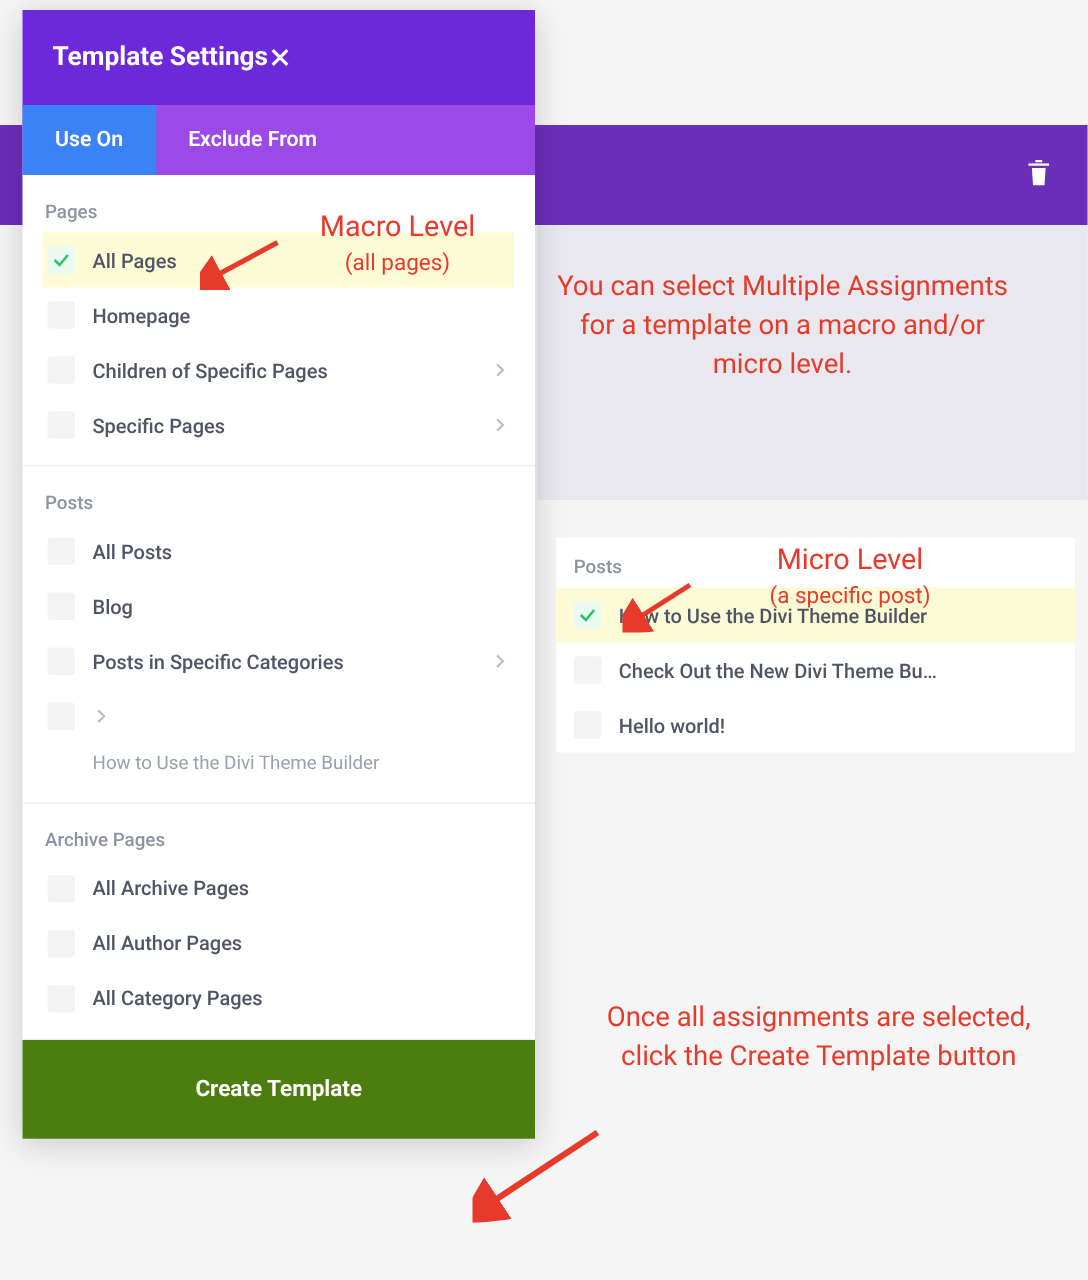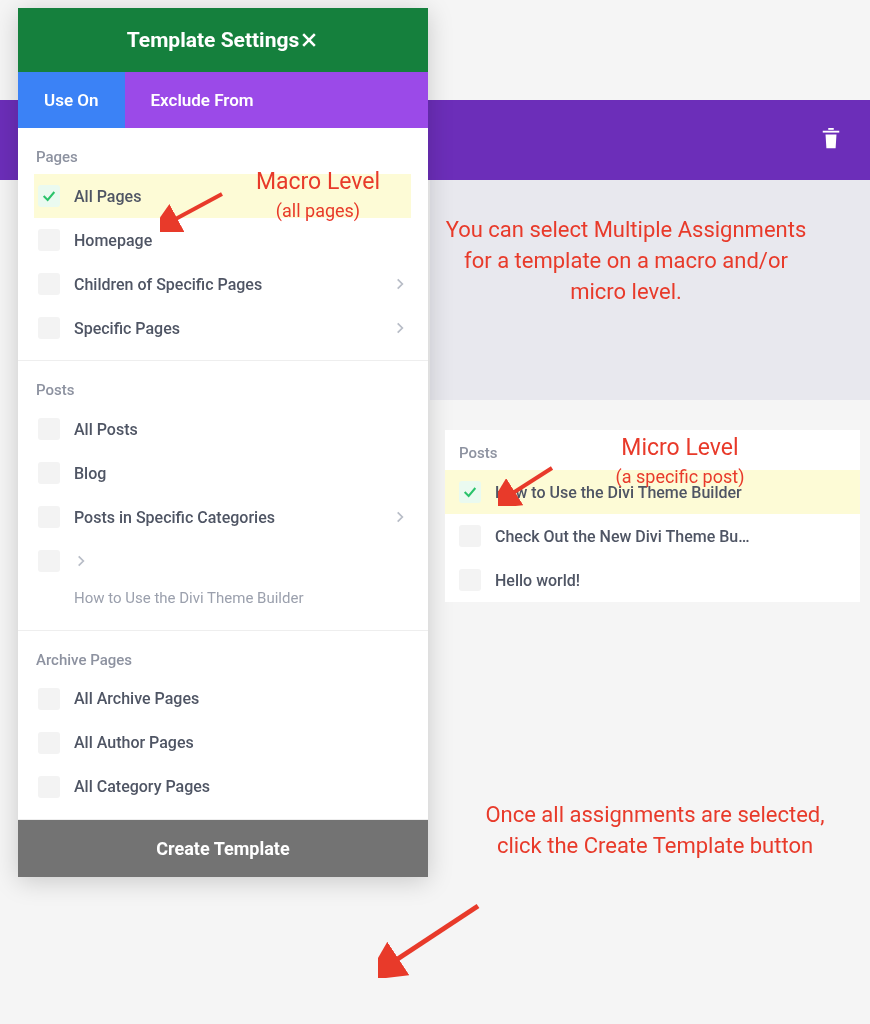--- a/index.html
+++ b/index.html
@@ -39,25 +39,25 @@
 .modal {
   position: absolute;
   left: 18px; top: 8px;
   width: 410px;
   background: #fff;
   box-shadow: 0 4px 24px rgba(0,0,0,0.18);
   display: flex;
   flex-direction: column;
 }
 .modal-header {
-  background: #15803d;
-  height: 64px;
+  background: #6d28d9;
+  height: 76px;
   display: flex;
   align-items: center;
-  justify-content: center;
+  justify-content: flex-start;
   padding: 0 24px;
 }
 .modal-title {
   color: #fff;
   font-size: 21px;
   font-weight: 700;
 }
 .close-icon { color: #fff; cursor: pointer; }
 
 .tabs {
@@ -111,26 +111,26 @@
 }
 .chevron { color: #b8bdc7; flex-shrink: 0; }
 .sub-item {
   padding: 4px 4px 10px 40px;
   color: #9ba0ad;
   font-size: 15px;
   line-height: 1.5;
 }
 
 .create-btn {
-  background: #737373;
+  background: #4d7c0f;
   color: #fff;
   text-align: center;
   font-size: 18px;
   font-weight: 700;
-  padding: 18px 0;
+  padding: 29px 0;
   cursor: pointer;
 }
 
 
 .right-panel {
   position: absolute;
   left: 445px; top: 430px;
   width: 415px;
   background: #fff;
 }

